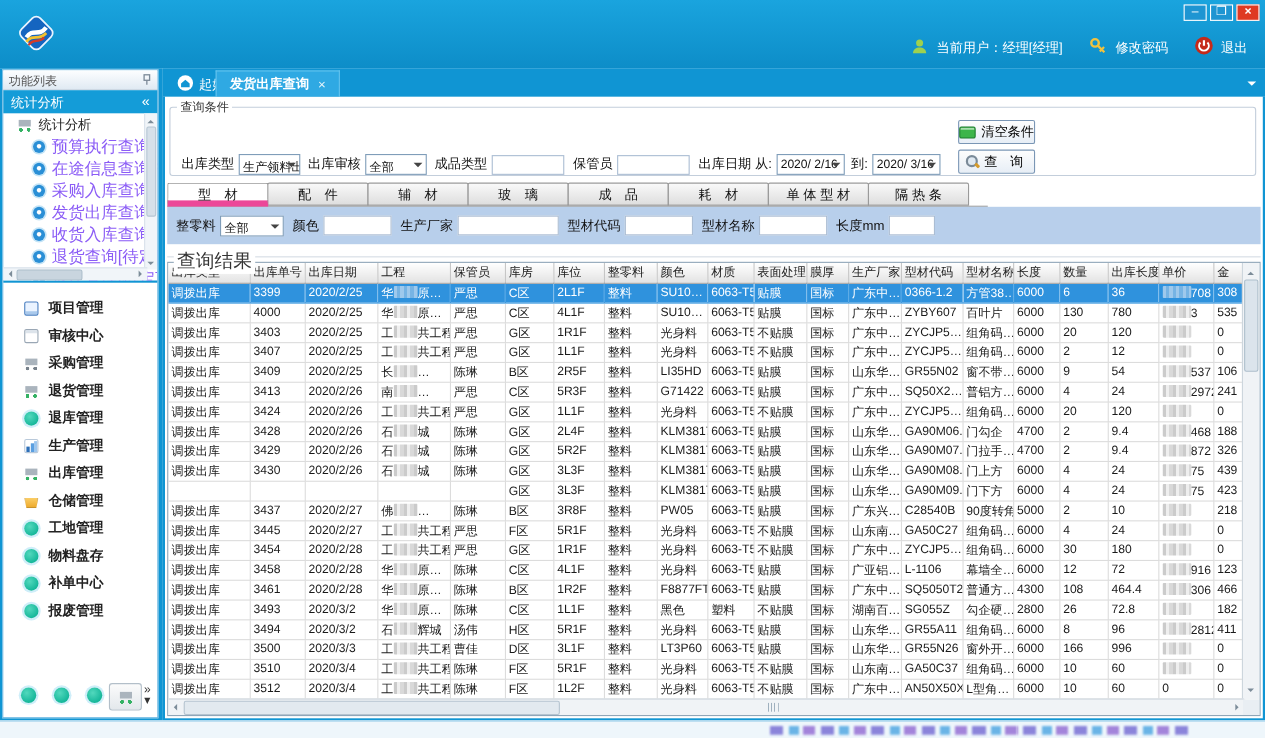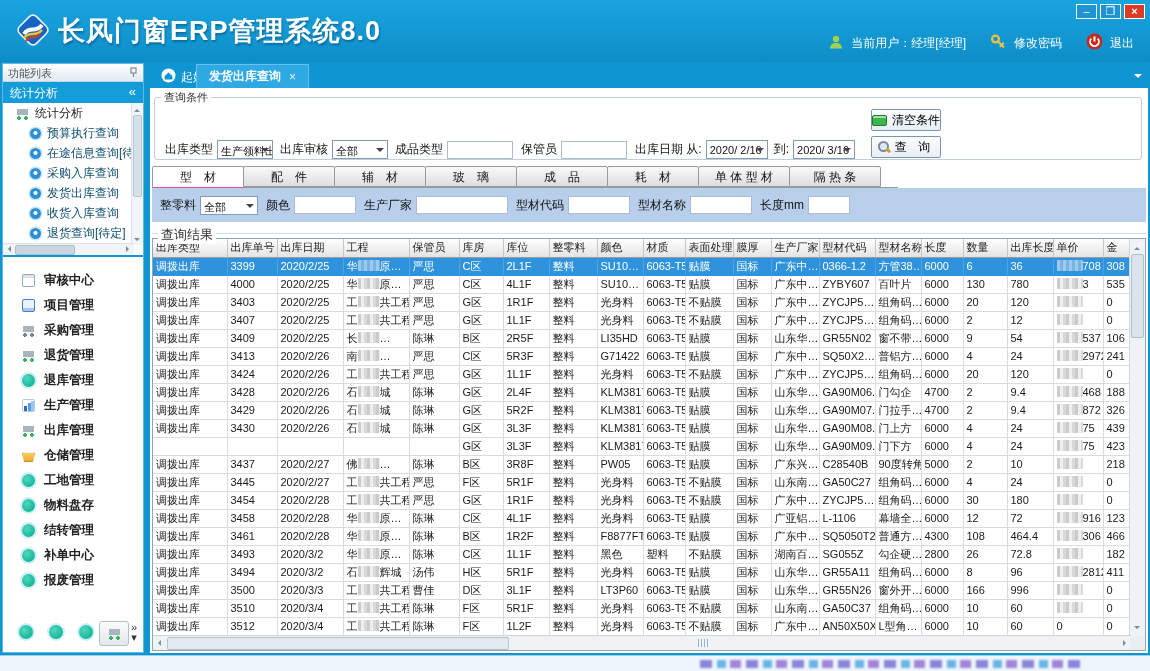--- a/index.html
+++ b/index.html
@@ -31,22 +31,22 @@
      background:repeating-linear-gradient(90deg,#6a5fd0 0 12px,rgba(0,0,0,0) 12px 17px,#3f9fe0 17px 26px,rgba(0,0,0,0) 26px 30px,#8b5fd0 30px 41px,rgba(0,0,0,0) 41px 46px)}
   
   .func-header{height:18px;background:linear-gradient(#fdfeff,#e0eaf3);border-bottom:1px solid #c9d5e1;
                font-size:11px;color:#555;padding:2px 5px;box-sizing:border-box;position:relative}
   .pin{position:absolute;right:5px;top:3px;width:9px;height:11px}
   .group-header{height:21px;background:#149cd8;color:#fff;font-size:12px;padding:3px 7px;
                 box-sizing:border-box;position:relative}
   .group-header .collapse{position:absolute;right:7px;top:2px;font-size:13px}
   .tree{position:relative;height:152px;border-bottom:2px solid #1095d3;overflow:hidden}
   .tree-root{height:20px;display:flex;align-items:center;padding-left:13px;font-size:12px;color:#222;white-space:nowrap}
-  .tree-items .tree-item{height:20px;display:flex;align-items:center;padding-left:27px;font-size:12px;
-                         color:#0c4a6e;white-space:nowrap;overflow:hidden}
+  .tree-items .tree-item{height:20px;display:flex;align-items:center;padding-left:27px;font-size:15px;
+                         color:#8b5cf6;white-space:nowrap;overflow:hidden}
   .tb{display:inline-block;width:11px;height:11px;border-radius:50%;margin-right:6px;flex:0 0 11px;
       background:radial-gradient(circle at 50% 45%,#fff 0 1.5px,#2a8fd6 2.5px 5px);
       box-shadow:0 0 0 1.5px #c4e4f6}
   .tree-vscroll{position:absolute;right:0;top:0;width:11px;height:142px;background:#f1f5f9;border-left:1px solid #d9e2ea}
   .tree-vthumb{position:absolute;left:1px;right:1px;top:12px;height:80px;background:#d6e0e9;border:1px solid #b6c6d3;border-radius:2px}
   .tree-hscroll{position:absolute;left:0;bottom:0;height:11px;width:131px;background:#f1f5f9;border-top:1px solid #d9e2ea}
   .tree-hthumb{position:absolute;left:12px;top:1px;width:58px;height:8px;background:#c9d5df;border:1px solid #aebfcc;border-radius:2px}
   .arr{width:0;height:0;position:absolute;border:3px solid rgba(0,0,0,0)}
   .arr.up{border-bottom-color:#7c8c99;top:3px;left:2px}
   .arr.down{border-top-color:#7c8c99;bottom:1px;left:2px}
@@ -114,27 +114,27 @@
   .ico-mag::before{content:'';position:absolute;left:0;top:0;width:7px;height:7px;border:2px solid #7a8a98;
                    border-radius:50%;background:#dfe9f2}
   .ico-mag::after{content:'';position:absolute;left:8px;top:8px;width:5px;height:2.5px;background:#d59b2d;
                   transform:rotate(45deg);border-radius:1px}
   
   .mat-tabs{position:absolute;left:2px;top:78px;height:22px;width:994px;display:flex}
   .mat-tabs::after{content:'';position:absolute;left:0;right:248px;bottom:0;border-bottom:1px solid #9a9a9a}
   .mtab{width:92px;height:21px;line-height:20px;text-align:center;font-size:12px;color:#111;
         border:1px solid #9a9a9a;background:linear-gradient(#f9f9f9,#dedede);box-sizing:border-box;
         border-radius:2px 2px 0 0;margin-right:-1px;position:relative;cursor:default}
-  .mtab.act{background:#fff;height:22px;z-index:2;border-bottom:1px solid #ec4899}
+  .mtab.act{background:#fff;height:22px;z-index:2;border-bottom:6px solid #ec4899}
   .filter-bar{position:absolute;left:2px;top:100px;width:994px;height:34px;background:#b8cfeb;
               display:flex;align-items:center;padding-left:8px;box-sizing:border-box;font-size:12px;color:#111}
   .filter-bar .lbl{margin:0 4px 0 8px}
   .filter-bar .lbl:first-child{margin-left:0}
   
-  .results-legend{position:absolute;left:8px;top:138px;font-size:13px;color:#333;background:#fff;padding:0 3px;z-index:2}
+  .results-legend{position:absolute;left:8px;top:138px;font-size:17px;color:#333;background:#fff;padding:0 3px;z-index:2}
   .results-line{position:absolute;left:2px;top:145px;width:994px;border-top:1px solid #d4dce4}
   .grid{position:absolute;left:2px;top:150px;width:994px;height:413px;border:1px solid #8fa6b8;
         background:#fff;box-sizing:border-box;overflow:hidden}
   table.rg{border-collapse:collapse;table-layout:fixed;width:978px}
   table.rg th{height:18px;font-size:11px;font-weight:normal;text-align:left;padding:0 0 0 3px;color:#222;
       background:linear-gradient(#ffffff,#e3e3e3);border-right:1px solid #c6c6c6;border-bottom:1px solid #9c9c9c;
       overflow:hidden;white-space:nowrap;box-sizing:border-box}
   table.rg td{height:18px;font-size:11px;padding:0 0 0 3px;border-right:1px solid #dcdcdc;
       border-bottom:1px solid #dcdcdc;overflow:hidden;white-space:nowrap;color:#1a1a1a;box-sizing:border-box}
   tr.sel td{background:#2f92dd;color:#fff;border-right-color:#4da3e4;border-bottom-color:#2f92dd}
@@ -155,21 +155,20 @@
 
 <div id="titlebar">
   <span class="logo">
     <svg width="42" height="42" viewBox="0 0 42 42">
       <rect x="9" y="9" width="24" height="24" rx="5" transform="rotate(45 21 21)" fill="#1565c0" stroke="#e8f4ff" stroke-width="1.6"></rect>
       <path d="M12 25 C 18 16, 23 25, 30 16" stroke="#fff" stroke-width="4" fill="none"></path>
       <path d="M12 29 C 18 21, 23 29, 30 21" stroke="#f3c12e" stroke-width="2.6" fill="none"></path>
       <path d="M14 32 C 19 25, 24 31, 28 25" stroke="#d23b2a" stroke-width="2.2" fill="none"></path>
     </svg>
   </span>
-  <span class="app-title">长风门窗ERP管理系统8.0</span>
   <span class="win-controls">
     <span class="wbtn">–</span>
     <span class="wbtn">❒</span>
     <span class="wbtn close">×</span>
   </span>
   <span class="user-strip">
     <span>
       <svg width="16" height="16" viewBox="0 0 16 16">
           <circle cx="8" cy="5" r="3.2" fill="#9ed14f"></circle>
           <path d="M2 14.5c0-3.6 2.7-5.4 6-5.4s6 1.8 6 5.4z" fill="#9ed14f"></path>
@@ -252,28 +251,28 @@
       <span class="tree-vthumb"></span>
     </div>
     <div class="tree-hscroll">
       <span class="arr left"></span>
         <span class="arr right"></span>
       <span class="tree-hthumb"></span>
     </div>
   </div>
   <div class="menu">
       <div class="menu-item">
+        <span class="mi doc-blue"></span>
+        <span>项目管理</span>
+      </div>
+      <div class="menu-item">
         <span class="mi doc-gray"></span>
         <span>审核中心</span>
       </div>
       <div class="menu-item">
-        <span class="mi doc-blue"></span>
-        <span>项目管理</span>
-      </div>
-      <div class="menu-item">
         <span class="mi cart-gray"></span>
         <span>采购管理</span>
       </div>
       <div class="menu-item">
         <span class="mi cart-green"></span>
         <span>退货管理</span>
       </div>
       <div class="menu-item">
         <span class="mi circle"></span>
         <span>退库管理</span>
@@ -290,24 +289,20 @@
         <span class="mi basket"></span>
         <span>仓储管理</span>
       </div>
       <div class="menu-item">
         <span class="mi circle"></span>
         <span>工地管理</span>
       </div>
       <div class="menu-item">
         <span class="mi circle"></span>
         <span>物料盘存</span>
-      </div>
-      <div class="menu-item">
-        <span class="mi circle"></span>
-        <span>结转管理</span>
       </div>
       <div class="menu-item">
         <span class="mi circle"></span>
         <span>补单中心</span>
       </div>
       <div class="menu-item">
         <span class="mi circle"></span>
         <span>报废管理</span>
       </div>
     </div>

